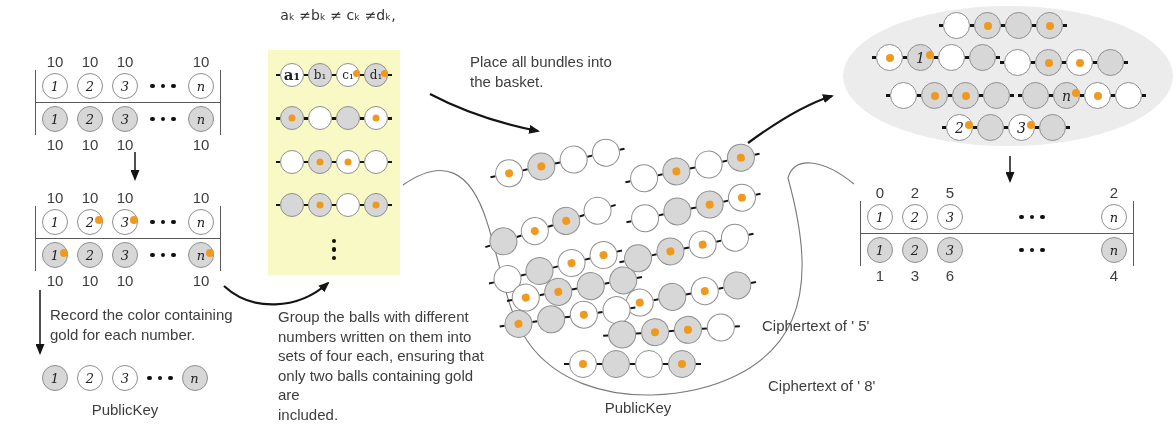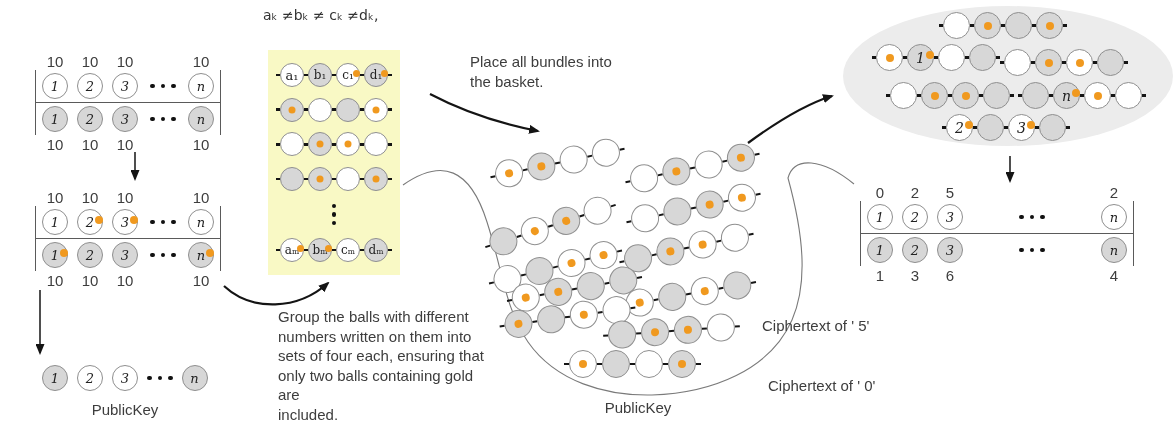--- a/index.html
+++ b/index.html
@@ -27,21 +27,21 @@
         justify-items:center;align-items:center;height:28px}
   .nrow{height:18px;font-size:15px}
   .tframe{border-left:1px solid #5a5a5a;border-right:1px solid #5a5a5a;padding:2px 6px}
   .tdiv{border-top:1px solid #5a5a5a;margin:2px -6px}
   .edots{display:flex;gap:6px}
   .edot{width:4.5px;height:4.5px;border-radius:50%;background:#111}
   .vdots{display:flex;flex-direction:column;gap:4px;align-items:center;padding:2px 0}
 
   .caption{position:absolute;font-size:15px;line-height:1.3;white-space:pre-line}
   .keylabel{position:absolute;font-size:15px;text-align:center;width:100px}
-  .formula{position:absolute;font-size:14px;line-height:1.25;
+  .formula{position:absolute;font-size:14px;line-height:1.25;text-align:center;
            font-family:"DejaVu Sans",sans-serif;color:#333}
   .ybox{position:absolute;background:var(--yellow,#f9f9c5);display:flex;flex-direction:column;
         align-items:center;justify-content:space-between;padding:13px 0 13px;box-sizing:border-box}
   .ellipse{position:absolute;background:var(--ellipse-bg,#ececec);border-radius:50%}
   .cipher{position:absolute;display:flex;gap:26px;font-size:15px;white-space:pre}
   .pkrow{position:absolute;display:flex;gap:9px;align-items:center}
 </style>
 </head>
 <body>
 
@@ -180,20 +180,22 @@
       </div>
       <div class="trow nrow" style="padding: 0px 7px;">
         <span>10</span>
         <span>10</span>
         <span>10</span>
         <span></span>
         <span>10</span>
       </div>
     </div>
 
+  <div class="caption" style="left:50px;top:305px;width:195px">Record the color containing
+gold for each number.</div>
 
   <div id="private-key" class="pkrow" style="left:42px;top:365px">
       <div class="ball g it" style="height: 26px; width: 26px;">
         <span class="blab" style="font-size: 13px;">1</span>
       </div>
       <div class="ball w it" style="height: 26px; width: 26px;">
         <span class="blab" style="font-size: 13px;">2</span>
       </div>
       <div class="ball w it" style="height: 26px; width: 26px;">
         <span class="blab" style="font-size: 13px;">3</span>
@@ -206,21 +208,21 @@
       <div class="ball g it" style="height: 26px; width: 26px;">
         <span class="blab" style="font-size: 13px;">n</span>
       </div>
     </div>
   <div class="keylabel" style="left:75px;top:401px">PublicKey</div>
 
   <div id="bundle-box" class="ybox" style="left:268px;top:50px;width:132px;height:225px">
       <div class="bundle flow">
         <span class="tick" style="width: 4px;"></span>
         <div class="ball w" style="height: 24px; width: 24px;">
-          <span class="blab" style="font-size: 13px;">a₁</span>
+          <span class="blab" style="font-size: 15px; font-weight: bold;">a₁</span>
         </div>
         <span class="tick" style="width: 4px;"></span>
         <div class="ball g" style="height: 24px; width: 24px;">
           <span class="blab" style="font-size: 12px;">b₁</span>
         </div>
         <span class="tick" style="width: 4px;"></span>
         <div class="ball w" style="height: 24px; width: 24px;">
           <span class="blab" style="font-size: 12px;">c₁</span>
           <span class="gdot side" style="height: 7px; width: 7px;"></span>
         </div>
@@ -273,41 +275,20 @@
         <span class="tick" style="width: 4px;"></span>
         <div class="ball g" style="height: 24px; width: 24px;">
           <span class="gdot" style="height: 7px; width: 7px;"></span>
         </div>
         <span class="tick" style="width: 4px;"></span>
       </div>
       <div class="vdots">
         <span class="edot"></span>
         <span class="edot"></span>
         <span class="edot"></span>
-      </div>
-      <div class="bundle flow">
-        <span class="tick" style="width: 4px;"></span>
-        <div class="ball w" style="height: 24px; width: 24px;">
-          <span class="blab" style="font-size: 12px;">aₘ</span>
-          <span class="gdot side" style="height: 7px; width: 7px;"></span>
-        </div>
-        <span class="tick" style="width: 4px;"></span>
-        <div class="ball g" style="height: 24px; width: 24px;">
-          <span class="blab" style="font-size: 12px;">bₘ</span>
-          <span class="gdot side" style="height: 7px; width: 7px;"></span>
-        </div>
-        <span class="tick" style="width: 4px;"></span>
-        <div class="ball w" style="height: 24px; width: 24px;">
-          <span class="blab" style="font-size: 12px;">cₘ</span>
-        </div>
-        <span class="tick" style="width: 4px;"></span>
-        <div class="ball g" style="height: 24px; width: 24px;">
-          <span class="blab" style="font-size: 12px;">dₘ</span>
-        </div>
-        <span class="tick" style="width: 4px;"></span>
       </div>
     </div>
 
   <div class="caption" style="left:470px;top:52px;width:170px">Place all bundles into
 the basket.</div>
   <div class="caption" style="left:278px;top:307px;width:215px">Group the balls with different
 numbers written on them into
 sets of four each, ensuring that
 only two balls containing gold are
 included.</div>
@@ -631,15 +612,15 @@
         <span>1</span>
         <span>3</span>
         <span>6</span>
         <span></span>
         <span>4</span>
       </div>
     </div>
 
   <div id="ciphertexts">
       <div class="cipher" style="left: 762px; top: 317px;"><span>Ciphertext of ' 5'</span></div>
-      <div class="cipher" style="left: 768px; top: 377px;"><span>Ciphertext of ' 0'</span></div>
+      <div class="cipher" style="left: 768px; top: 377px;"><span>Ciphertext of ' 8'</span></div>
     </div>
 </div>
 
 </body></html>

